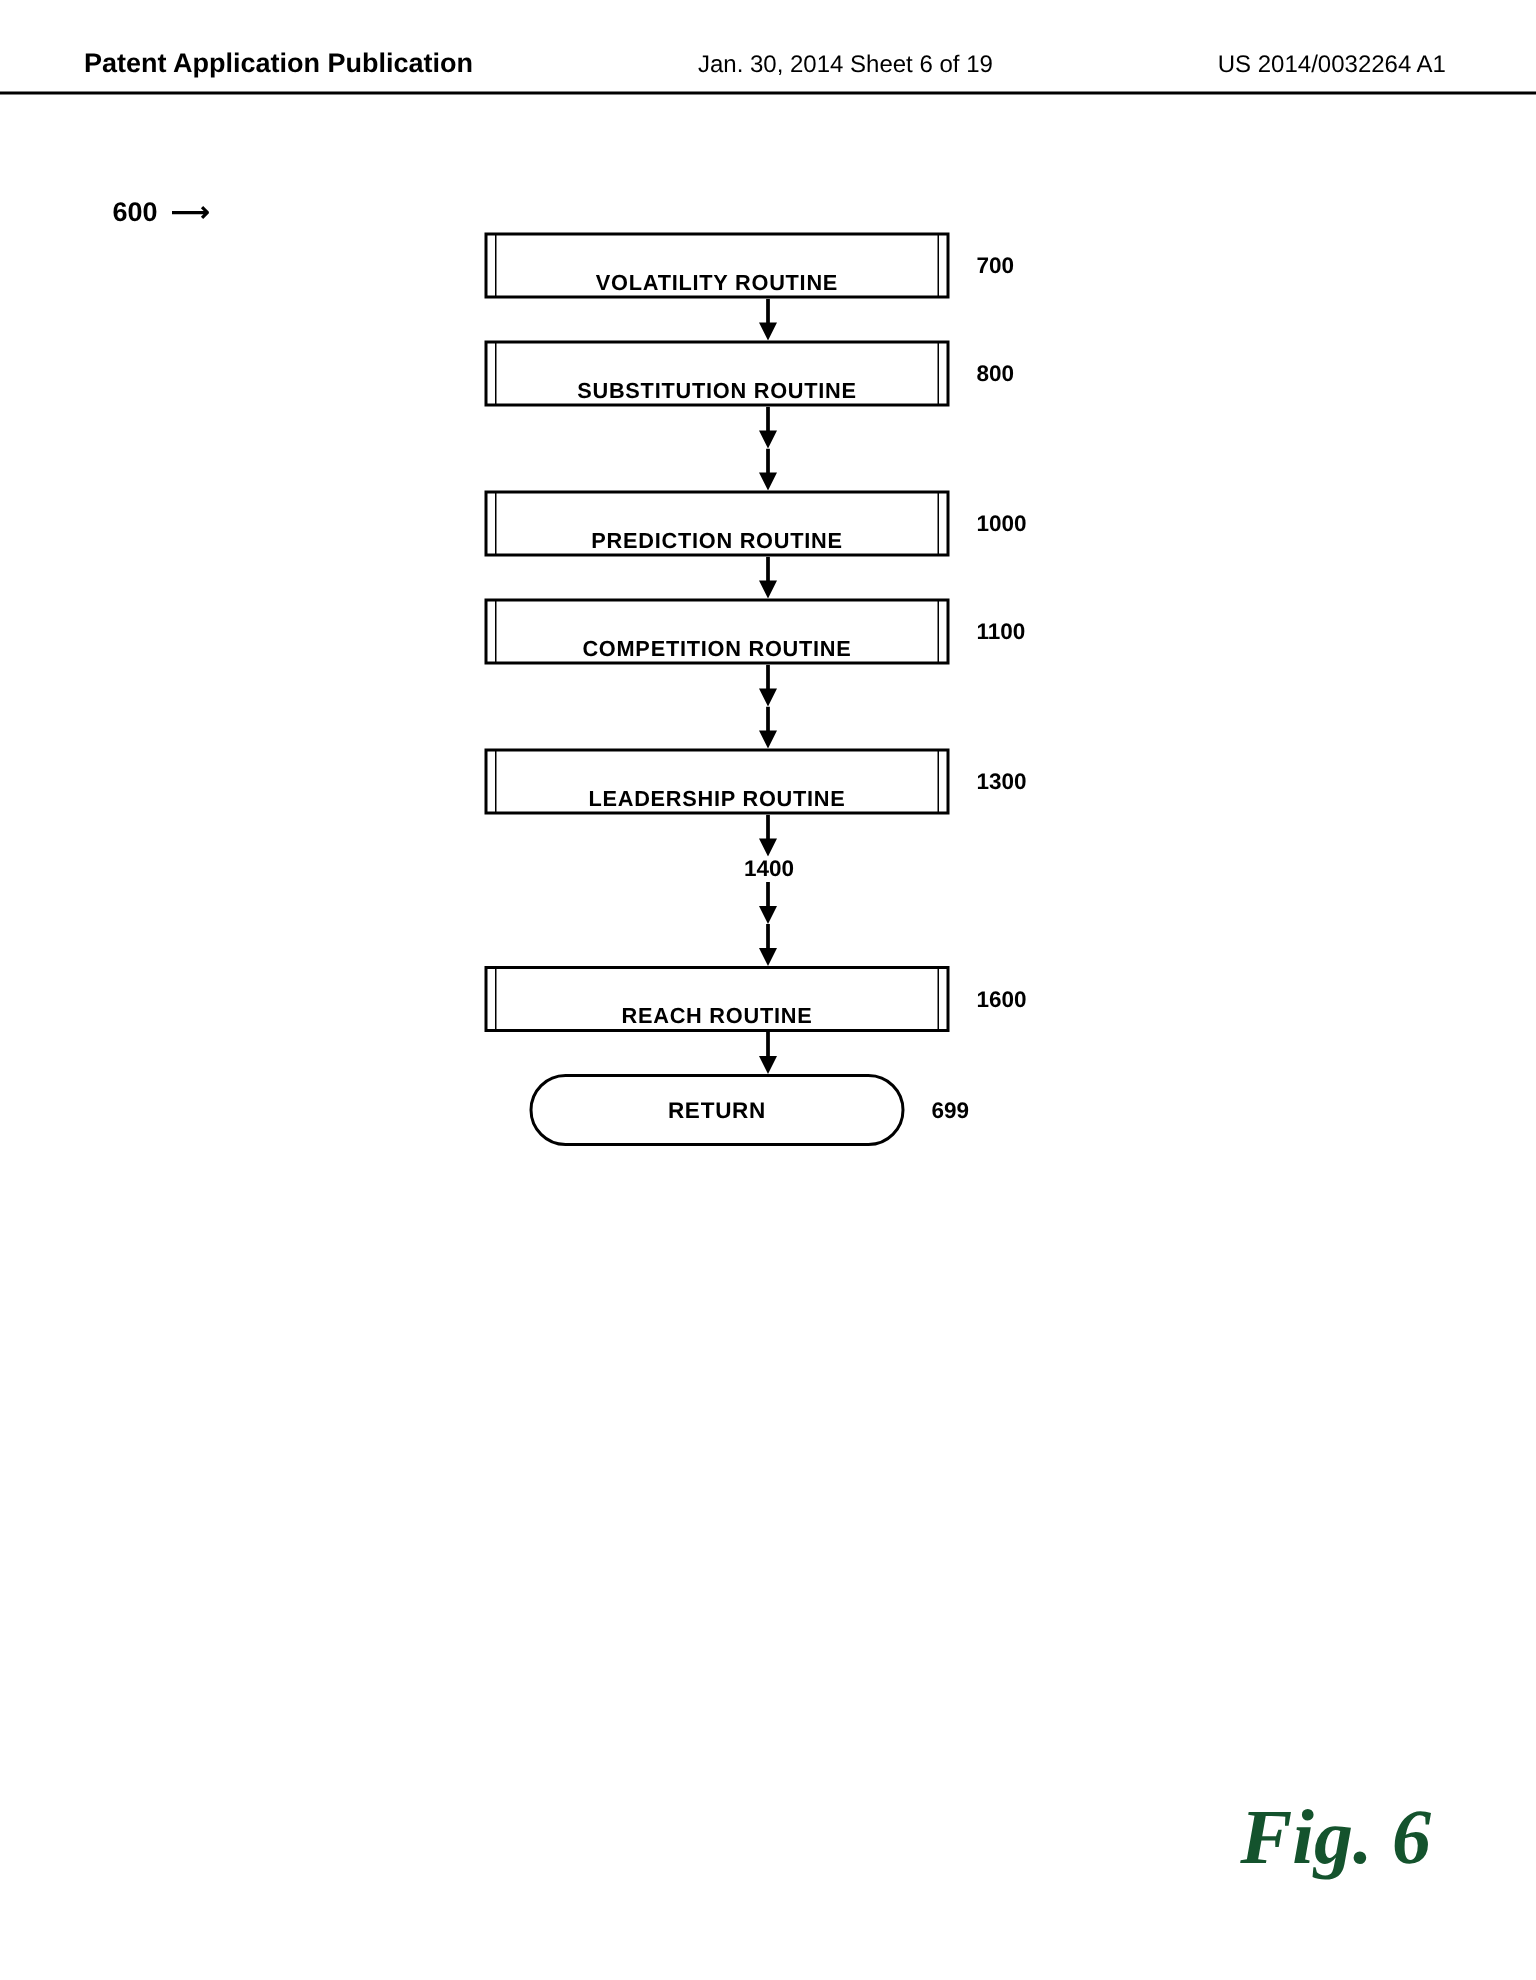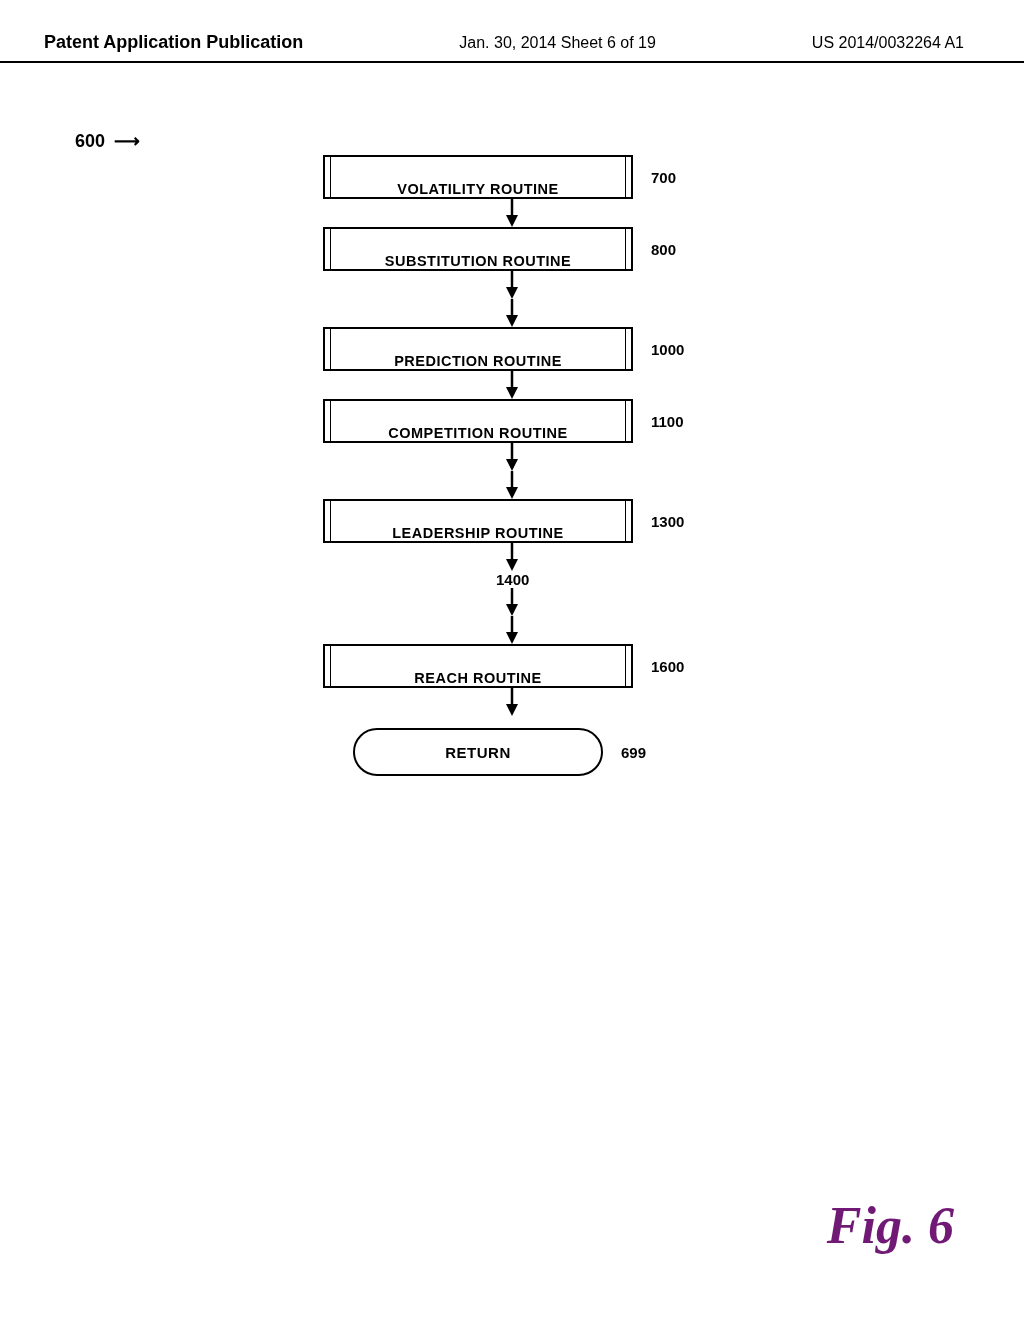--- a/index.html
+++ b/index.html
@@ -11,21 +11,21 @@
       font-family: 'Times New Roman', Times, serif;
       position: relative;
       overflow: hidden;
     }
 
     
     .header {
       display: flex;
       justify-content: space-between;
       align-items: baseline;
-      padding: 32px 60px 0 44px;
+      padding: 32px 60px 0 56px;
       border-bottom: 2px solid #000;
       padding-bottom: 8px;
     }
 
     .header-left {
       font-weight: bold;
       font-size: 18px;
       font-family: Arial, sans-serif;
     }
 
@@ -142,33 +142,33 @@
       font-family: Arial, sans-serif;
       font-size: 15px;
       font-weight: bold;
       letter-spacing: 0.5px;
       background: #fff;
     }
 
     .return-item {
       display: flex;
       align-items: center;
-      margin-top: 12px;
+      margin-top: 0;
     }
 
     
     .fig-caption {
       position: absolute;
       bottom: 65px;
       right: 70px;
       font-size: 52px;
       font-style: italic;
       font-family: Georgia, 'Times New Roman', serif;
       font-weight: bold;
-      color: #701a75;
+      color: #14532d;
     }
   </style>
 </head>
 <body>
 
 <div class="header">
   <span class="header-left">Patent Application Publication</span>
   <span class="header-center">Jan. 30, 2014  Sheet 6 of 19</span>
   <span class="header-right">US 2014/0032264 A1</span>
 </div>

